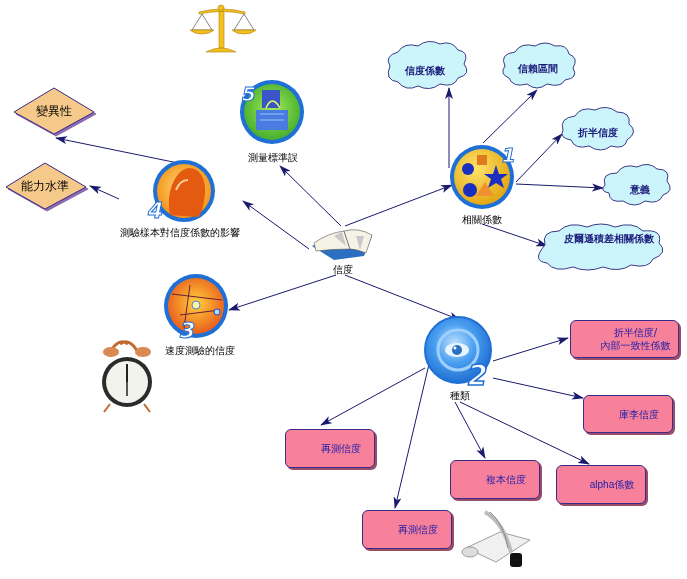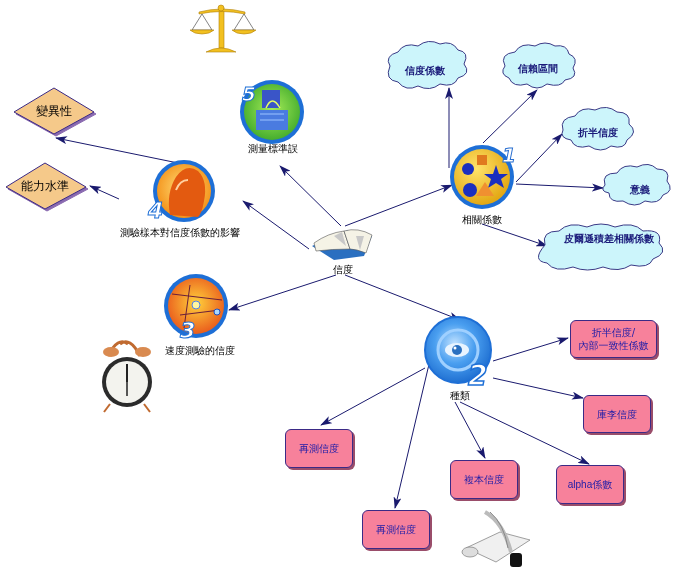--- a/index.html
+++ b/index.html
@@ -6,21 +6,21 @@
   body { width:687px; height:579px; position:relative; overflow:hidden;
          font-family:"DejaVu Sans", sans-serif; }
   #canvas { position:absolute; left:0; top:0; width:687px; height:579px; }
   .lbl { position:absolute; font-size:10px; color:#000; white-space:nowrap;
          transform:translateX(-50%); font-family:"DejaVu Sans", sans-serif; }
   .cloud-text { position:absolute; font-size:10px; color:#1a1a7a; white-space:nowrap;
                 transform:translate(-50%,-50%);font-weight:bold; }
   .box { position:absolute; background:#f7819b; border:1px solid #3b2a86;
          border-radius:6px; box-shadow:2px 2px 0 #9a4d6a; color:#1c1ca8;
          font-size:10px; display:flex; align-items:center; justify-content:center;
-         text-align:center; line-height:13px; cursor:pointer; }
+         text-align:center; line-height:13px; cursor:pointer;padding-left:22px; }
   .diamond-text { position:absolute; font-size:12px; color:#000; transform:translate(-50%,-50%); white-space:nowrap; }
 </style>
 </head>
 <body>
 
 <svg id="canvas" viewBox="0 0 687 579">
   <defs>
     <marker id="arr" viewBox="0 0 12 8" refX="11" refY="4" markerWidth="12" markerHeight="8" orient="auto" markerUnits="userSpaceOnUse">
       <path d="M0,0 L12,4 L0,8 L3,4 Z" fill="#1a1a6e"></path>
     </marker>
@@ -181,21 +181,21 @@
 <span class="cloud-text" style="left:609px;top:239px">皮爾遜積差相關係數</span>
 
 <span class="diamond-text" style="left:54px;top:111px">變異性</span>
 <span class="diamond-text" style="left:45px;top:186px">能力水準</span>
 
 <span class="lbl" style="left:343px;top:263px">信度</span>
 <span class="lbl" style="left:482px;top:213px">相關係數</span>
 <span class="lbl" style="left:460px;top:389px">種類</span>
 <span class="lbl" style="left:200px;top:344px">速度測驗的信度</span>
 <span class="lbl" style="left:180px;top:226px">測驗樣本對信度係數的影響</span>
-<span class="lbl" style="left:273px;top:142px">測量標準誤</span>
+<span class="lbl" style="left:273px;top:151px">測量標準誤</span>
 
 <div class="box" style="left:570px;top:320px;width:85px;height:36px;flex-direction:column">
   <span>折半信度/</span>
   <span>內部一致性係數</span>
 </div>
 <div class="box" style="left:583px;top:395px;width:66px;height:36px">
   <span>庫李信度</span>
 </div>
 <div class="box" style="left:556px;top:465px;width:66px;height:37px">
   <span style="font-family:Liberation Sans, sans-serif">alpha係數</span>

